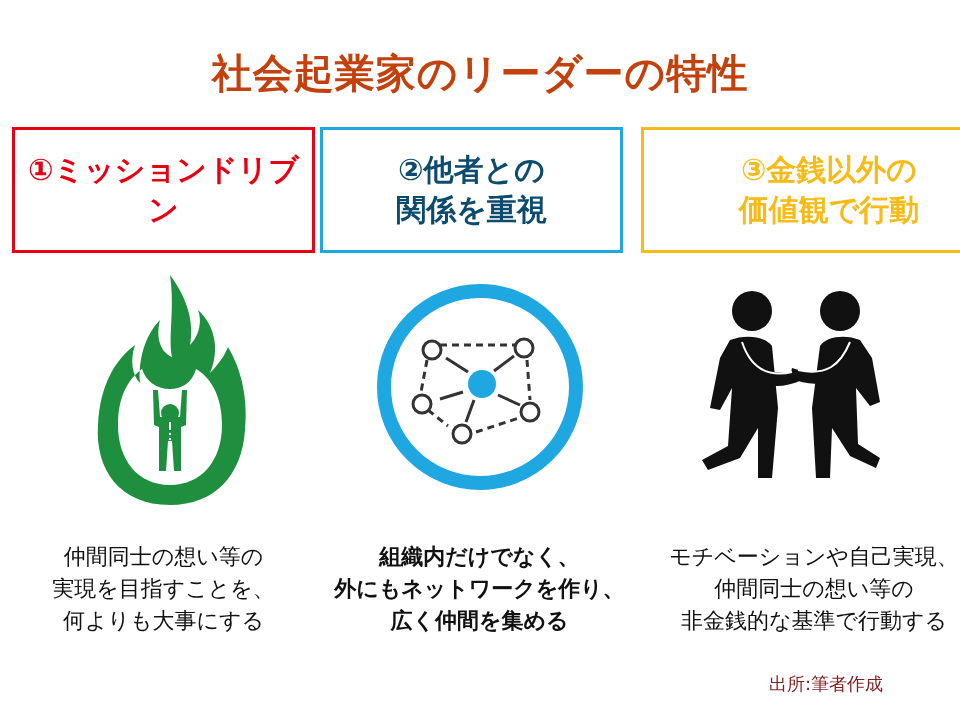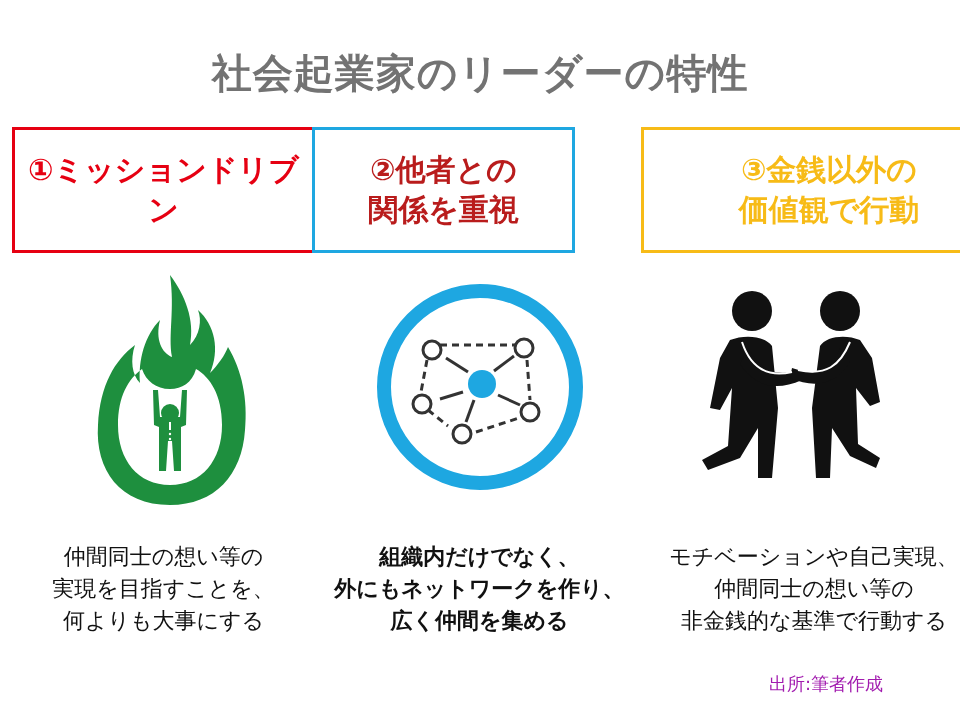--- a/index.html
+++ b/index.html
@@ -1,38 +1,38 @@
 <!DOCTYPE html>
 <html><head>
 <meta charset="utf-8">
 <style>
   html, body { margin:0; padding:0; background:#ffffff; }
   body { width:960px; height:720px; position:relative; overflow:hidden;
          font-family:"DejaVu Sans", "Liberation Sans", sans-serif; }
   .title { position:absolute; left:0; top:46px; width:960px; text-align:center;
-           font-size:40px; font-weight:bold; color:#737373; letter-spacing:1px; }
+           font-size:40px; font-weight:bold; color:#c2410c; letter-spacing:1px; }
   .card { position:absolute; top:127px; height:126px; box-sizing:border-box;
           border:3px solid; display:flex; align-items:center; justify-content:center;
           text-align:center; font-weight:bold; }
   .card .txt { font-size:30px; line-height:40px; white-space:pre-line; }
   .icon { position:absolute; }
   .desc { position:absolute; top:541px; text-align:center; font-size:22px;
           line-height:32px; color:#111; white-space:pre-line; }
-  .source { position:absolute; left:769px; top:672px; font-size:18px; color:#a21caf; }
+  .source { position:absolute; left:769px; top:672px; font-size:18px; color:#7f1d1d; }
 </style>
 </head>
 <body>
 
 <div class="title">社会起業家のリーダーの特性</div>
 
 <div class="card" style="left:12px; width:303px; border-color:#e60012; color:#e60012;">
   <span class="txt">①ミッションドリブン</span>
 </div>
 
-<div class="card" style="left:312px; width:263px; border-color:#1ea7e1; color:#b91c1c;">
+<div class="card" style="left:320px; width:303px; border-color:#1ea7e1; color:#0c4a6e;">
   <span class="txt">②他者との
 関係を重視</span>
 </div>
 
 <div class="card" style="left:641px; width:364px; border-color:#f7bb17; color:#f7bb17;padding-left:12px;">
   <span class="txt">③金銭以外の
 価値観で行動</span>
 </div>
 
 <svg class="icon" style="left:90px; top:265px;" width="160" height="250" viewBox="0 0 160 250">

